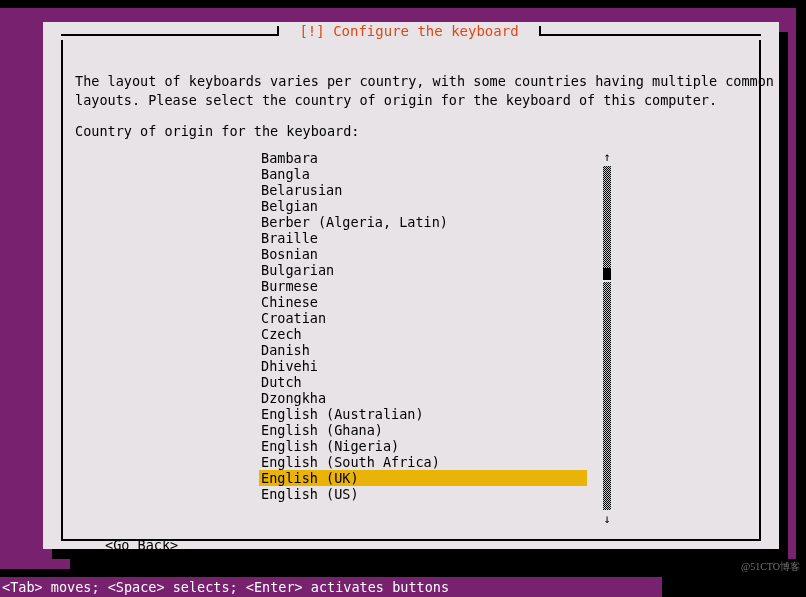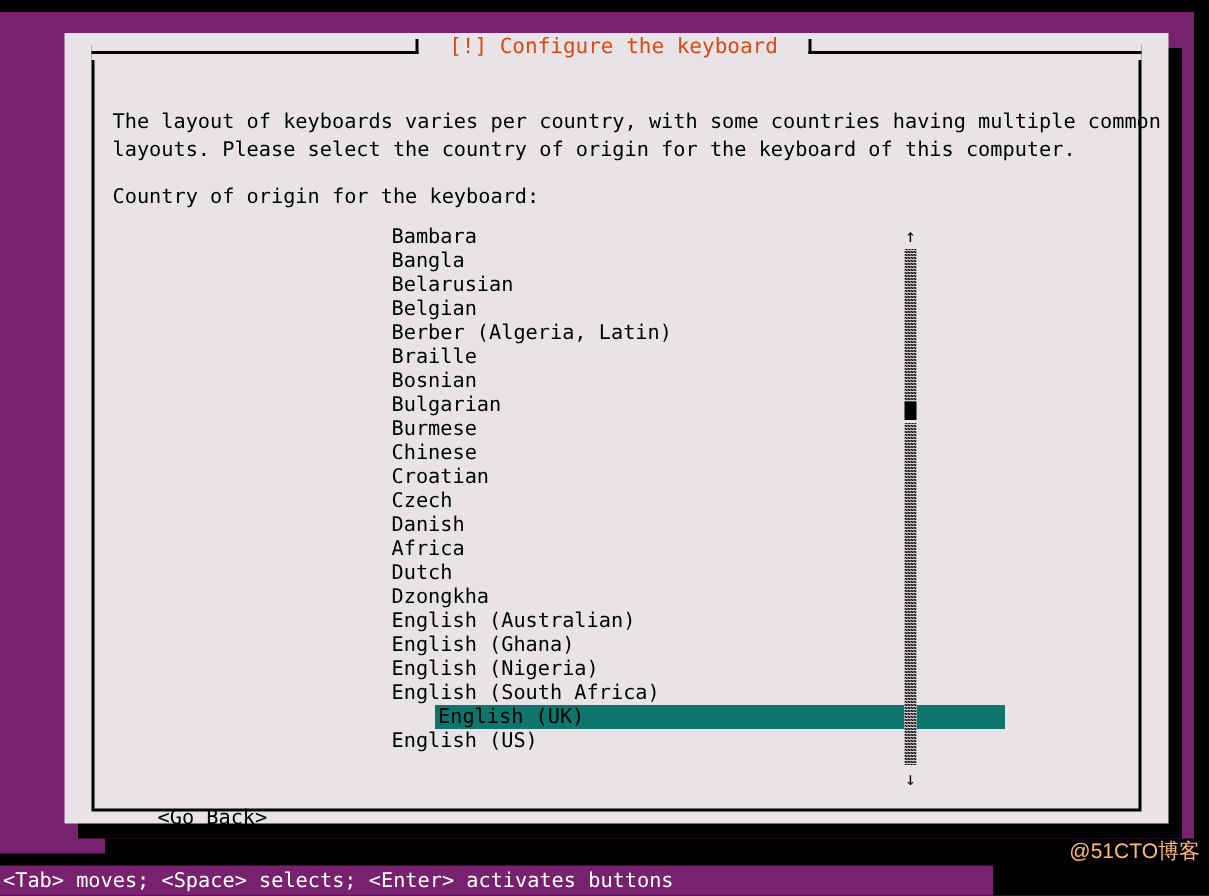--- a/index.html
+++ b/index.html
@@ -146,24 +146,23 @@
   .list-item {
     height: 16px;
     line-height: 16px;
     font-size: 13.5px;
     color: #000000;
     white-space: pre;
     padding-left: 2px;
     box-sizing: border-box;
   }
   .list-item.selected {
-    background: #0f766e;
-    color: #000000;
-    width: 380px;
-    margin-left: 31px;
+    background: #eab308;
+    color: #000000;
+    width: 328px;
   }
 
   
   #scrollbar {
     position: absolute;
     left: 556px;
     top: 128px;
     width: 16px;
     height: 376px;
   }
@@ -231,24 +230,24 @@
     white-space: pre;
     padding-left: 2px;
     box-sizing: border-box;
   }
 
   
   #watermark {
     position: absolute;
     right: 6px;
     bottom: 20px;
-    color: #fdba74;
-    font-size: 14px;
+    color: #737373;
+    font-size: 10px;
     line-height: 20px;
-    font-family: Liberation Sans, sans-serif;
+    font-family: Liberation Serif, serif;
     white-space: pre;
     text-shadow: 0 0 1px rgba(0,0,0,0.4);
   }
 </style>
 </head>
 <body>
 
 <div id="screen">
 
   <div id="backdrop"></div>
@@ -281,21 +280,21 @@
         <div class="list-item">Belgian</div>
         <div class="list-item">Berber (Algeria, Latin)</div>
         <div class="list-item">Braille</div>
         <div class="list-item">Bosnian</div>
         <div class="list-item">Bulgarian</div>
         <div class="list-item">Burmese</div>
         <div class="list-item">Chinese</div>
         <div class="list-item">Croatian</div>
         <div class="list-item">Czech</div>
         <div class="list-item">Danish</div>
-        <div class="list-item">Africa</div>
+        <div class="list-item">Dhivehi</div>
         <div class="list-item">Dutch</div>
         <div class="list-item">Dzongkha</div>
         <div class="list-item">English (Australian)</div>
         <div class="list-item">English (Ghana)</div>
         <div class="list-item">English (Nigeria)</div>
         <div class="list-item">English (South Africa)</div>
         <div class="list-item selected">English (UK)</div>
         <div class="list-item">English (US)</div>
       </div>
 

